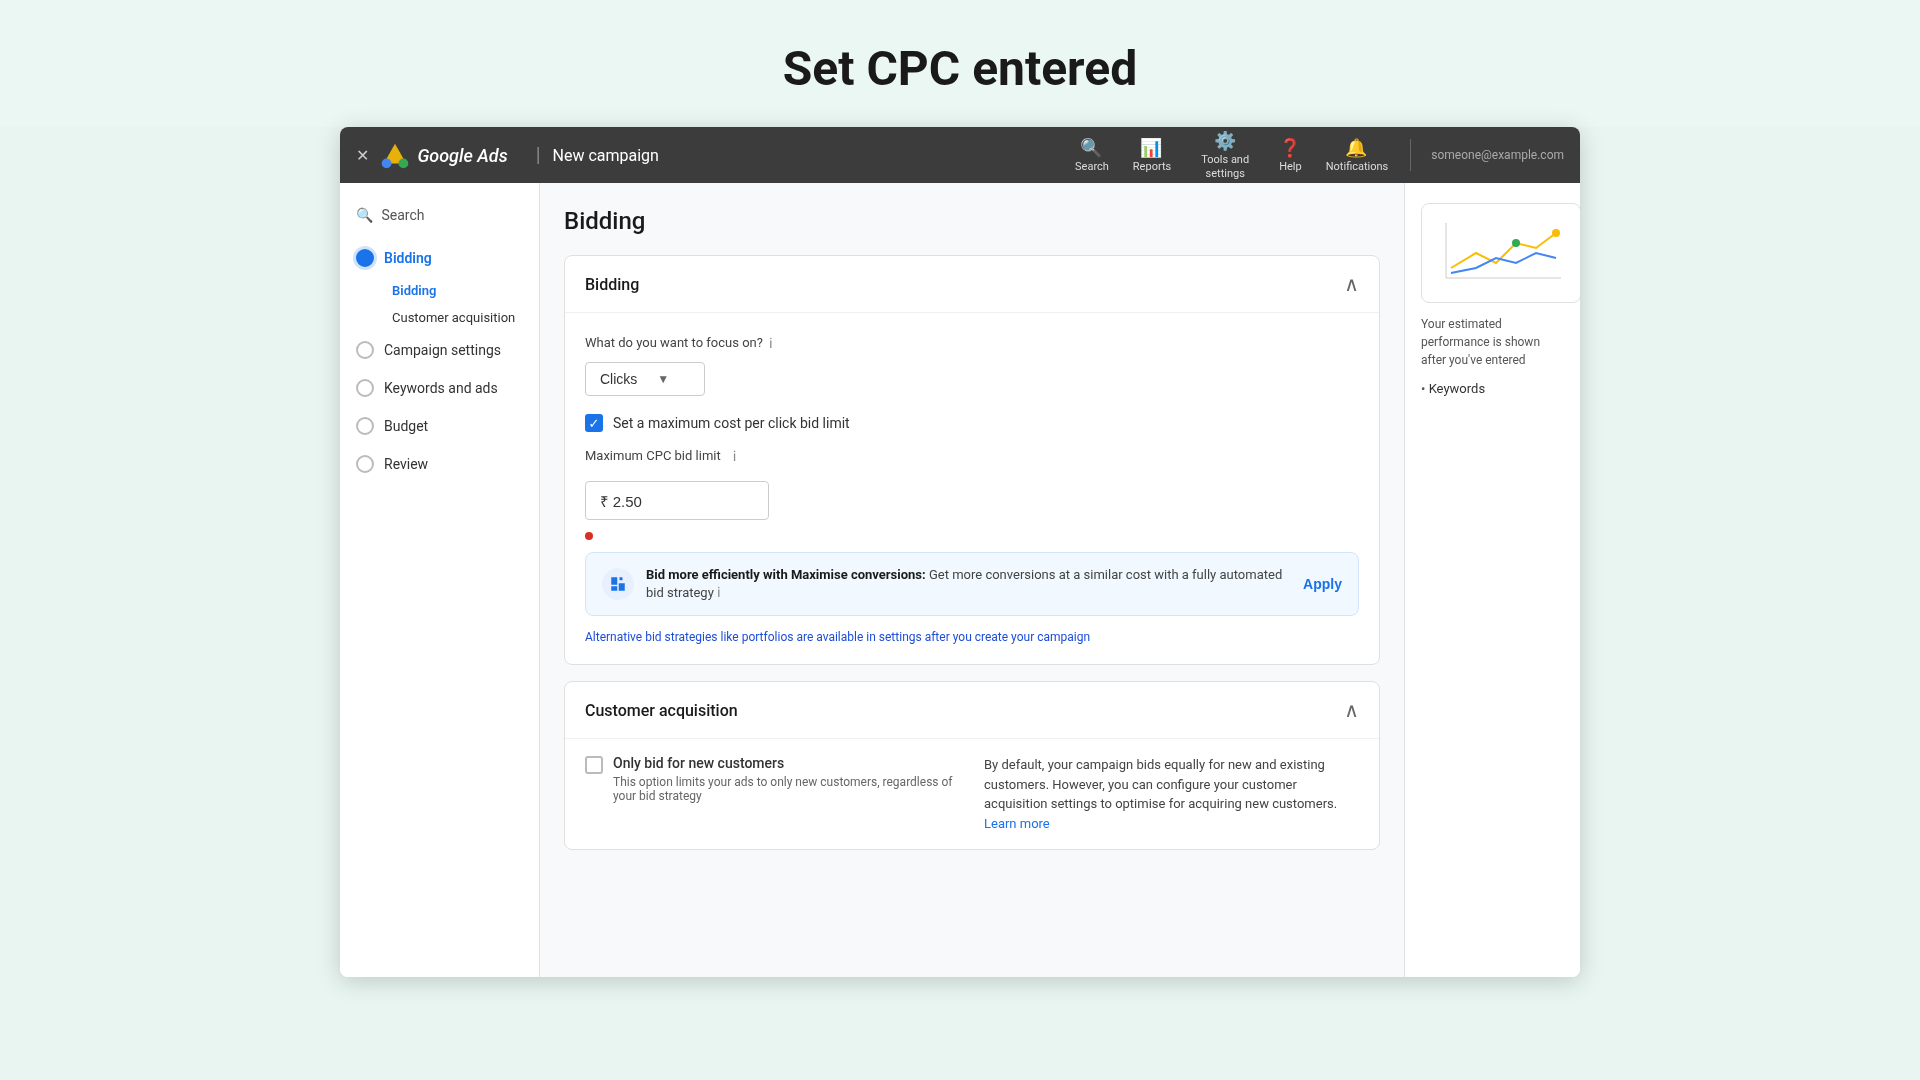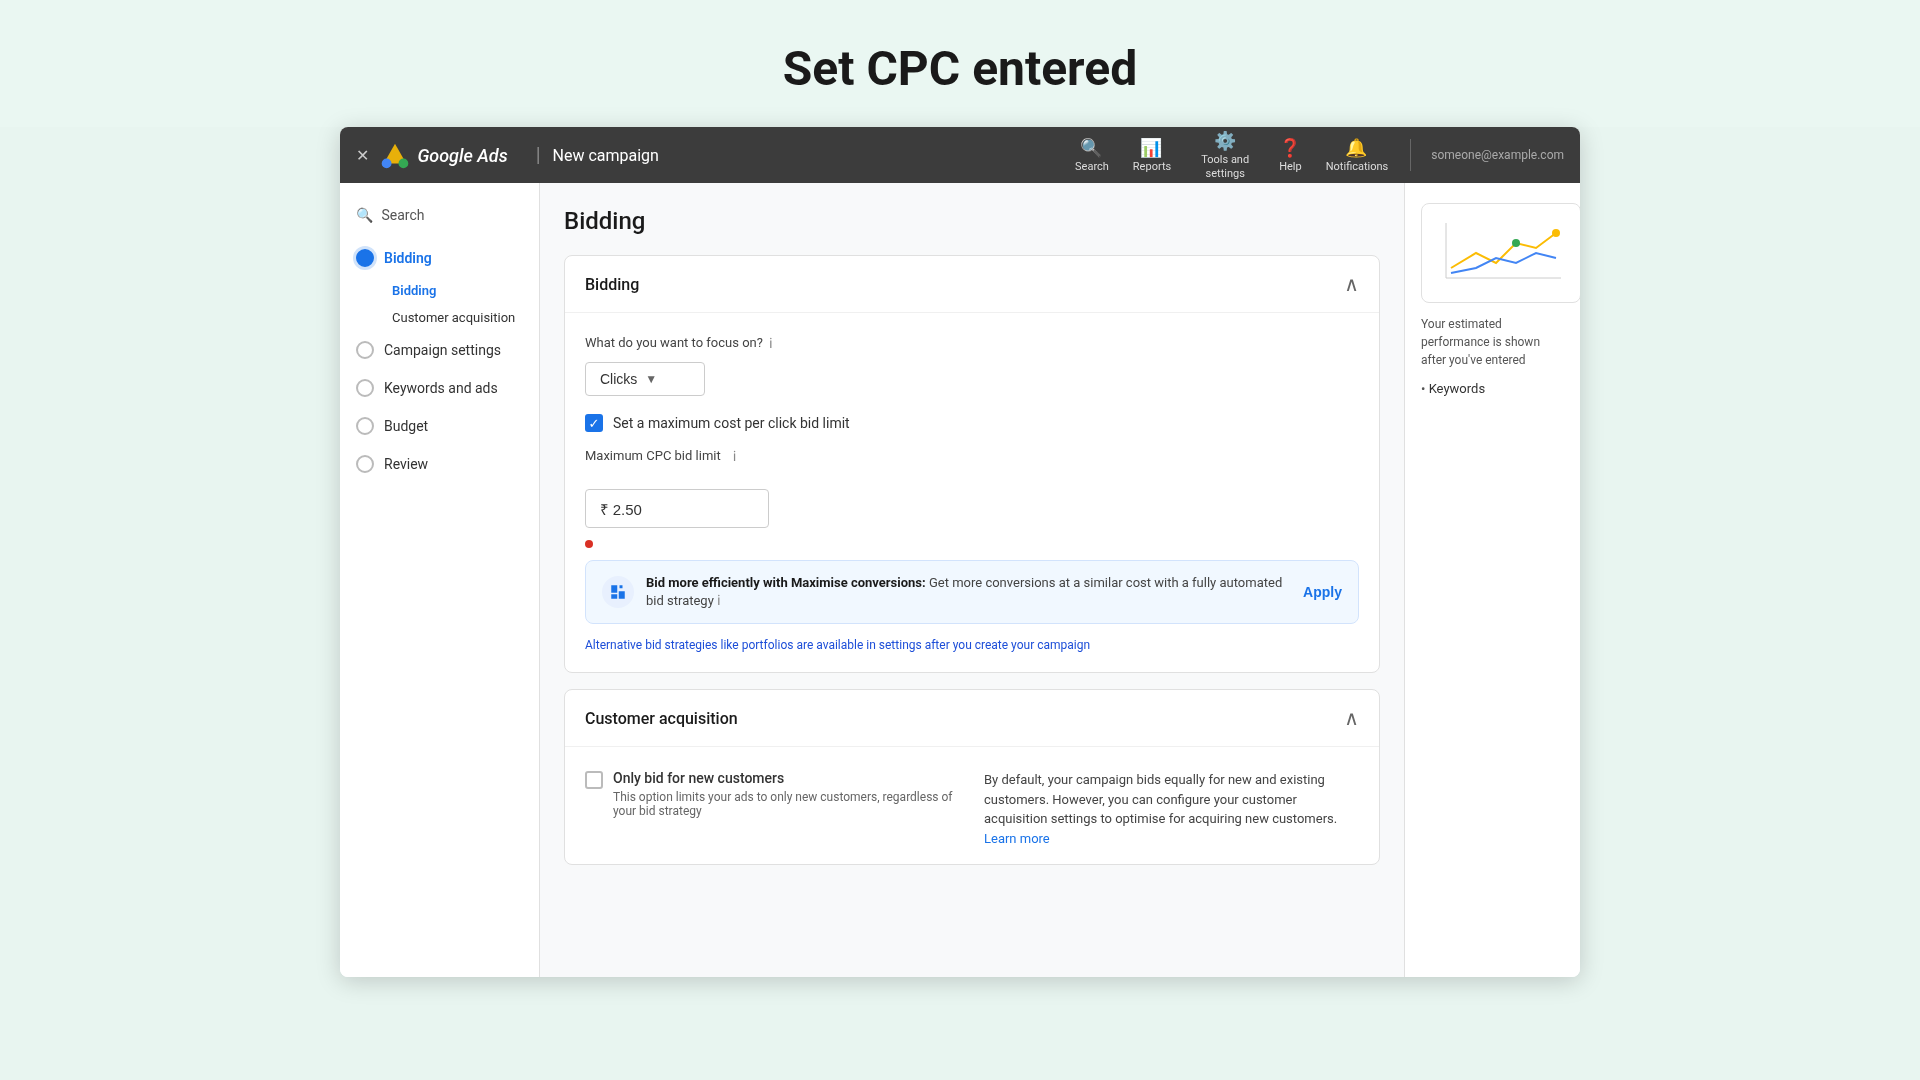--- a/index.html
+++ b/index.html
@@ -229,21 +229,21 @@
       gap: 6px;
     }
     .info-icon {
       color: #888;
       font-size: 14px;
       cursor: pointer;
     }
     .dropdown-btn {
       display: flex;
       align-items: center;
-      gap: 8px;
+      gap: 20px;
       border: 1px solid #ccc;
       border-radius: 4px;
       padding: 8px 14px;
       font-size: 14px;
       background: #fff;
       cursor: pointer;
       min-width: 120px;
       color: #333;
     }
     .dropdown-arrow { color: #666; font-size: 12px; }
@@ -270,21 +270,21 @@
     }
     .checkbox-box .check {
       color: #fff;
       font-size: 13px;
     }
 
     
     .max-cpc-label {
       font-size: 13px;
       color: #444;
-      margin-bottom: 24px;
+      margin-bottom: 16px;
       display: flex;
       align-items: center;
       gap: 12px;
     }
     .cpc-input {
       border: 1px solid #ccc;
       border-radius: 4px;
       padding: 10px 14px;
       font-size: 15px;
       width: 184px;
@@ -347,21 +347,20 @@
     }
 
     
     .cust-body {
       padding: 16px 20px;
     }
     .cust-row {
       display: flex;
       gap: 24px;
       align-items: flex-start;
-      margin-top: 7px;
     }
     .cust-left { flex: 1; }
     .cust-right {
       flex: 1;
       font-size: 13px;
       color: #444;
       line-height: 1.5;
     }
     .cust-checkbox-row {
       display: flex;

